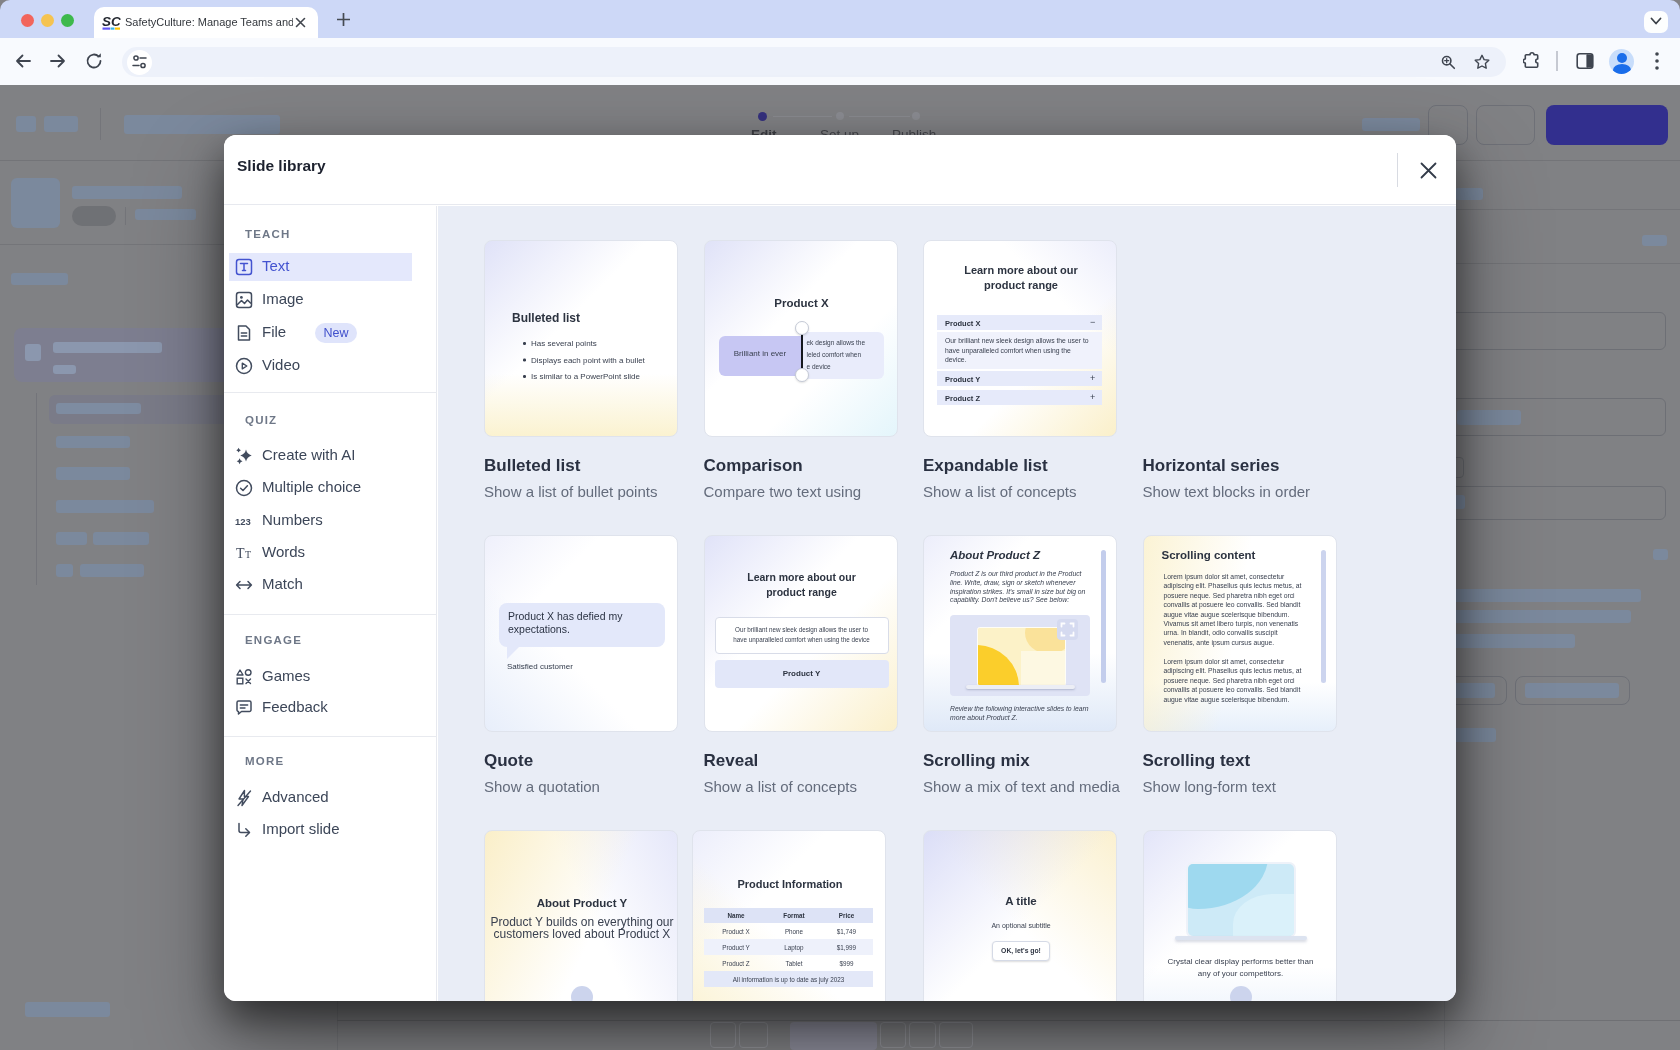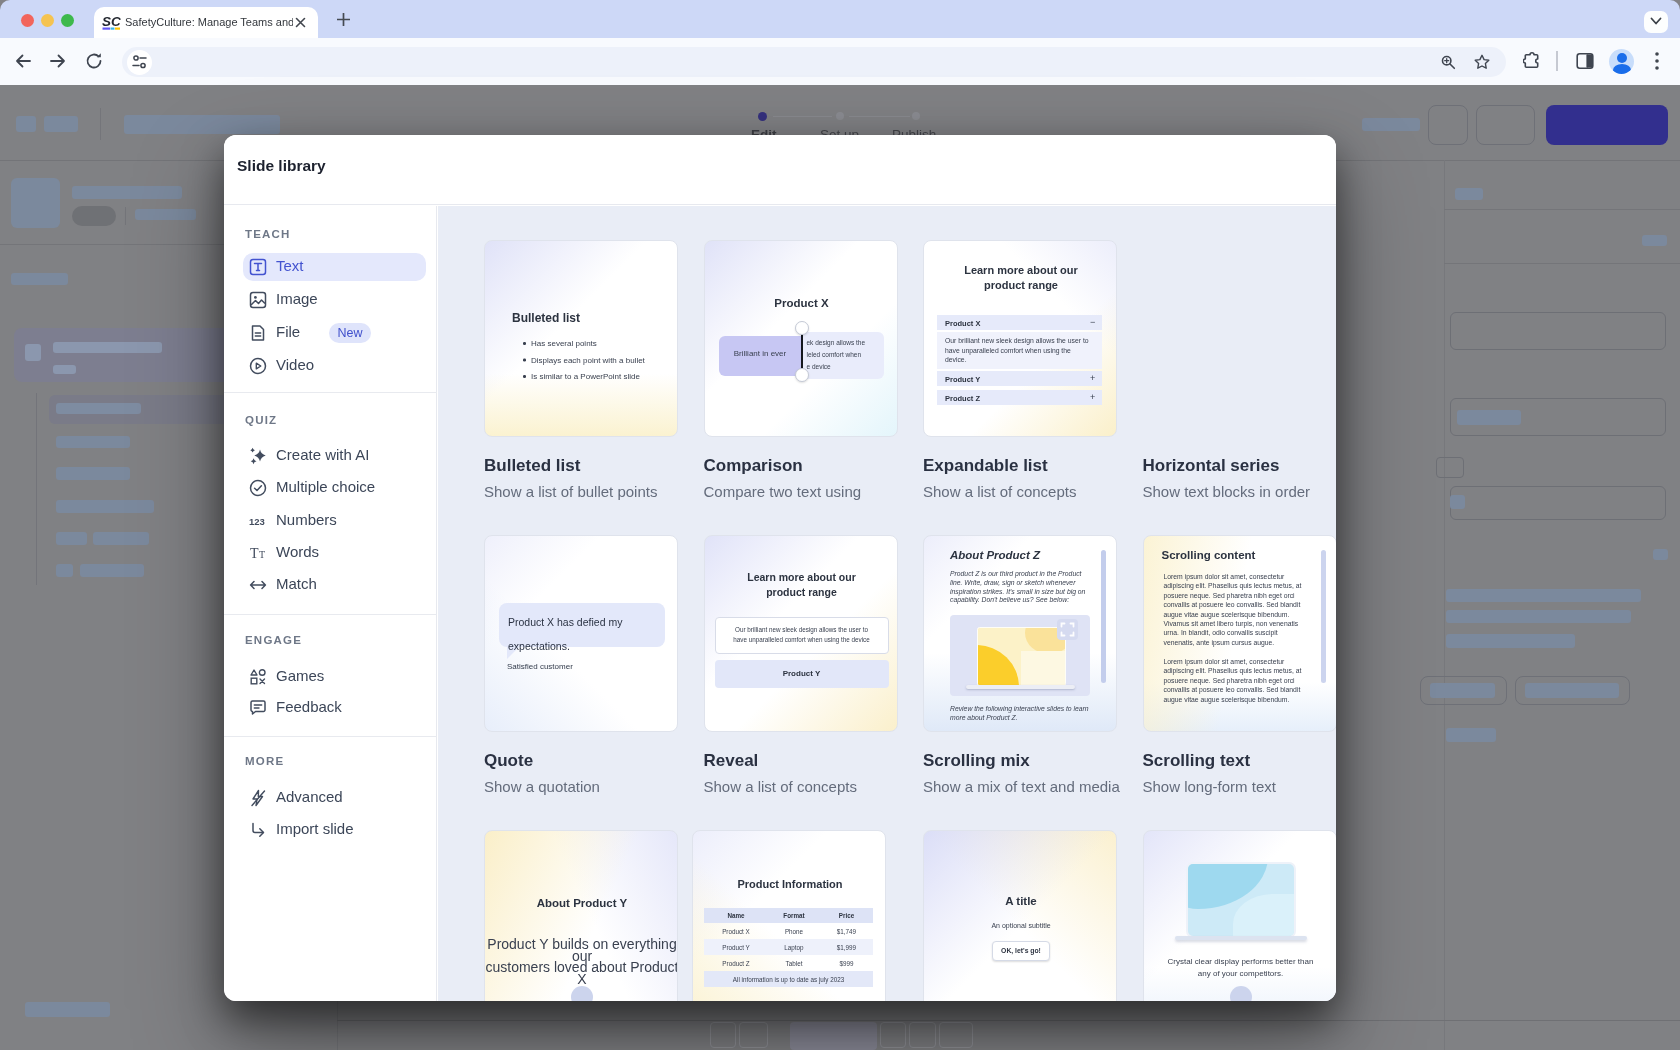--- a/index.html
+++ b/index.html
@@ -12,29 +12,29 @@
 #tab { position:absolute; left:94px; top:7px; width:224px; height:31px; background:#fff; border-radius:10px 10px 0 0; }
 #tabtitle { position:absolute; left:31px; top:9px; font-size:11px; color:#33373d; white-space:nowrap; width:168px; overflow:hidden; }
 #toolbar { position:absolute; left:0; top:38px; width:1680px; height:47px; background:#f8fafe; }
 #urlbar { position:absolute; left:122px; top:9px; width:1384px; height:30px; background:#edf1fa; border-radius:15px; }
 #urltext { position:absolute; left:42px; top:7px; font-size:13.5px; color:#2c313c; white-space:nowrap; letter-spacing:0.1px;}
 
 #page { position:absolute; left:0; top:85px; width:1680px; height:965px; background:#808184; }
 .sk { position:absolute; background:#7b899d; border-radius:3px; }
 .skl { position:absolute; background:#7e8ca1; border-radius:3px; }
 
-#modal { position:absolute; left:224px; top:135px; width:1112px; height:866px; background:#fff; border-radius:12px; box-shadow:0 18px 38px rgba(0,0,0,.5), 0 40px 90px rgba(0,0,0,.35); overflow:hidden; }
+#modal { position:absolute; left:224px; top:135px; width:1232px; height:866px; background:#fff; border-radius:12px; box-shadow:0 18px 38px rgba(0,0,0,.5), 0 40px 90px rgba(0,0,0,.35); overflow:hidden; }
 #mhead { position:absolute; left:0; top:0; width:1232px; height:70px; background:#fff; border-bottom:1px solid #e7e9ef; }
 #mtitle { position:absolute; left:13px; top:22px; font-size:15.5px; font-weight:bold; color:#1c212e; }
 #msearch { position:absolute; left:905px; top:15px; width:251px; height:40px; border:1px solid #c6cbd6; border-radius:8px; background:#fff; }
 #msep { position:absolute; left:1173px; top:18px; width:1px; height:34px; background:#d8dbe2; }
 #mside { position:absolute; left:0; top:71px; width:213px; height:795px; background:#fff; border-right:1px solid #e7e9ef; }
 #mbody { position:absolute; left:214px; top:71px; width:1018px; height:795px; background:#e9edf6; }
 .navlbl { position:absolute; left:21px; font-size:11.5px; font-weight:bold; letter-spacing:1.2px; color:#6e7787; }
-.navitem { position:absolute; left:19px; width:183px; height:28px; border-radius:10px; }
+.navitem { position:absolute; left:5px; width:183px; height:28px; border-radius:0; }
 .navitem .nt { position:absolute; left:33px; top:4px; font-size:15px; color:#3c4658; }
 .navitem svg { position:absolute; left:6px; top:5px; }
 .navdiv { position:absolute; left:0px; width:213px; height:1px; background:#e8eaef; }
 
 .card { position:absolute; width:194px; height:197px; border:1px solid #dfe3ec; border-radius:8px; overflow:hidden; background:#fff; }
 .clabel { position:absolute; font-size:17px; font-weight:bold; color:#2a3142; }
 .cdesc { position:absolute; font-size:15px; color:#646c7c; }
 .ch { position:absolute; font-weight:bold; color:#2c3340; }
 .ct { position:absolute; color:#3a4150; }
 .ctc { position:absolute; color:#3a4150; text-align:center; }
@@ -345,21 +345,21 @@
       <div class="ct" style="left:166px;top:151px;font-size:9px;">+</div>
     </div>
     <div class="clabel" style="left:485px;top:250px;">Expandable list</div>
     <div class="cdesc" style="left:485px;top:277px;">Show a list of concepts</div>
     <div class="clabel" style="left:704.5px;top:250px;">Horizontal series</div>
     <div class="cdesc" style="left:704.5px;top:277px;">Show text blocks in order</div>
 
     <div class="card g5" style="left:46px;top:329px;">
       <div style="position:absolute;left:14px;top:67px;width:166px;height:44px;background:#e3e8fa;border-radius:8px;"></div>
       <div style="position:absolute;left:22px;top:110px;width:0;height:0;border-top:13px solid #e3e8fa;border-right:13px solid transparent;"></div>
-      <div class="ct" style="left:23px;top:74px;font-size:10.5px;line-height:24px;color:#2b3344;">Product X has defied my<br>expectations.</div>
+      <div class="ct" style="left:23px;top:74px;font-size:10.5px;line-height:13px;color:#2b3344;">Product X has defied my<br>expectations.</div>
       <div class="ct" style="left:22px;top:126px;font-size:8px;color:#333c4c;">Satisfied customer</div>
     </div>
     <div class="clabel" style="left:46px;top:545px;">Quote</div>
     <div class="cdesc" style="left:46px;top:572px;">Show a quotation</div>
     <div class="card g6" style="left:265.5px;top:329px;">
       <div class="ch" style="left:0;top:34px;width:194px;text-align:center;font-size:10.5px;line-height:15px;">Learn more about our<br>product range</div>
       <div style="position:absolute;left:10px;top:81px;width:174px;height:37px;background:#fff;border:1px solid #d8dce8;border-radius:4px;"></div>
       <div class="ctc" style="left:10px;top:89px;width:174px;font-size:6.3px;line-height:9.5px;">Our brilliant new sleek design allows the user to<br>have unparalleled comfort when using the device</div>
       <div style="position:absolute;left:10px;top:124px;width:174px;height:28px;background:#e2e7f9;border-radius:4px;"></div>
       <div class="ch" style="left:10px;top:124px;width:174px;text-align:center;font-size:8px;line-height:28px;">Product Y</div>
@@ -390,21 +390,21 @@
       <div class="ch" style="left:18px;top:13px;font-size:11.5px;">Scrolling content</div>
       <div class="ct" style="left:20px;top:36px;font-size:6.8px;line-height:9.4px;">Lorem ipsum dolor sit amet, consectetur<br>adipiscing elit. Phasellus quis lectus metus, at<br>posuere neque. Sed pharetra nibh eget orci<br>convallis at posuere leo convallis. Sed blandit<br>augue vitae augue scelerisque bibendum.<br>Vivamus sit amet libero turpis, non venenatis<br>urna. In blandit, odio convallis suscipit<br>venenatis, ante ipsum cursus augue.</div>
       <div class="ct" style="left:20px;top:121px;font-size:6.8px;line-height:9.4px;">Lorem ipsum dolor sit amet, consectetur<br>adipiscing elit. Phasellus quis lectus metus, at<br>posuere neque. Sed pharetra nibh eget orci<br>convallis at posuere leo convallis. Sed blandit<br>augue vitae augue scelerisque bibendum.</div>
       <div style="position:absolute;left:177px;top:14px;width:5px;height:133px;background:#ccd4ee;border-radius:3px;"></div>
     </div>
     <div class="clabel" style="left:704.5px;top:545px;">Scrolling text</div>
     <div class="cdesc" style="left:704.5px;top:572px;">Show long-form text</div>
 
     <div class="card g9" style="left:46px;top:624px;">
       <div class="ch" style="left:0;top:66px;width:194px;text-align:center;font-size:11.5px;">About Product Y</div>
-      <div class="ctc" style="left:0;top:108px;width:194px;font-size:14px;line-height:11.5px;">Product Y builds on everything our<br>customers loved about Product X</div>
+      <div class="ctc" style="left:0;top:86px;width:194px;font-size:12px;line-height:11.5px;">Product Y builds on everything our<br>customers loved about Product X</div>
       <div style="position:absolute;left:86px;top:155px;width:22px;height:22px;border-radius:50%;background:#ccd4ed;"></div>
     </div>
     <div class="card g10" style="left:254px;top:624px;">
       <div class="ch" style="left:0;top:47px;width:194px;text-align:center;font-size:11px;">Product Information</div>
       <div style="position:absolute;left:11px;top:77px;width:169px;height:15px;background:#dde3f6;"></div>
       <div class="ch" style="left:11px;top:81px;width:64px;text-align:center;font-size:6.3px;">Name</div>
       <div class="ch" style="left:75px;top:81px;width:52px;text-align:center;font-size:6.3px;">Format</div>
       <div class="ch" style="left:127px;top:81px;width:53px;text-align:center;font-size:6.3px;">Price</div>
       <div class="ctc" style="left:11px;top:97px;width:64px;font-size:6.3px;">Product X</div>
       <div class="ctc" style="left:75px;top:97px;width:52px;font-size:6.3px;">Phone</div>

